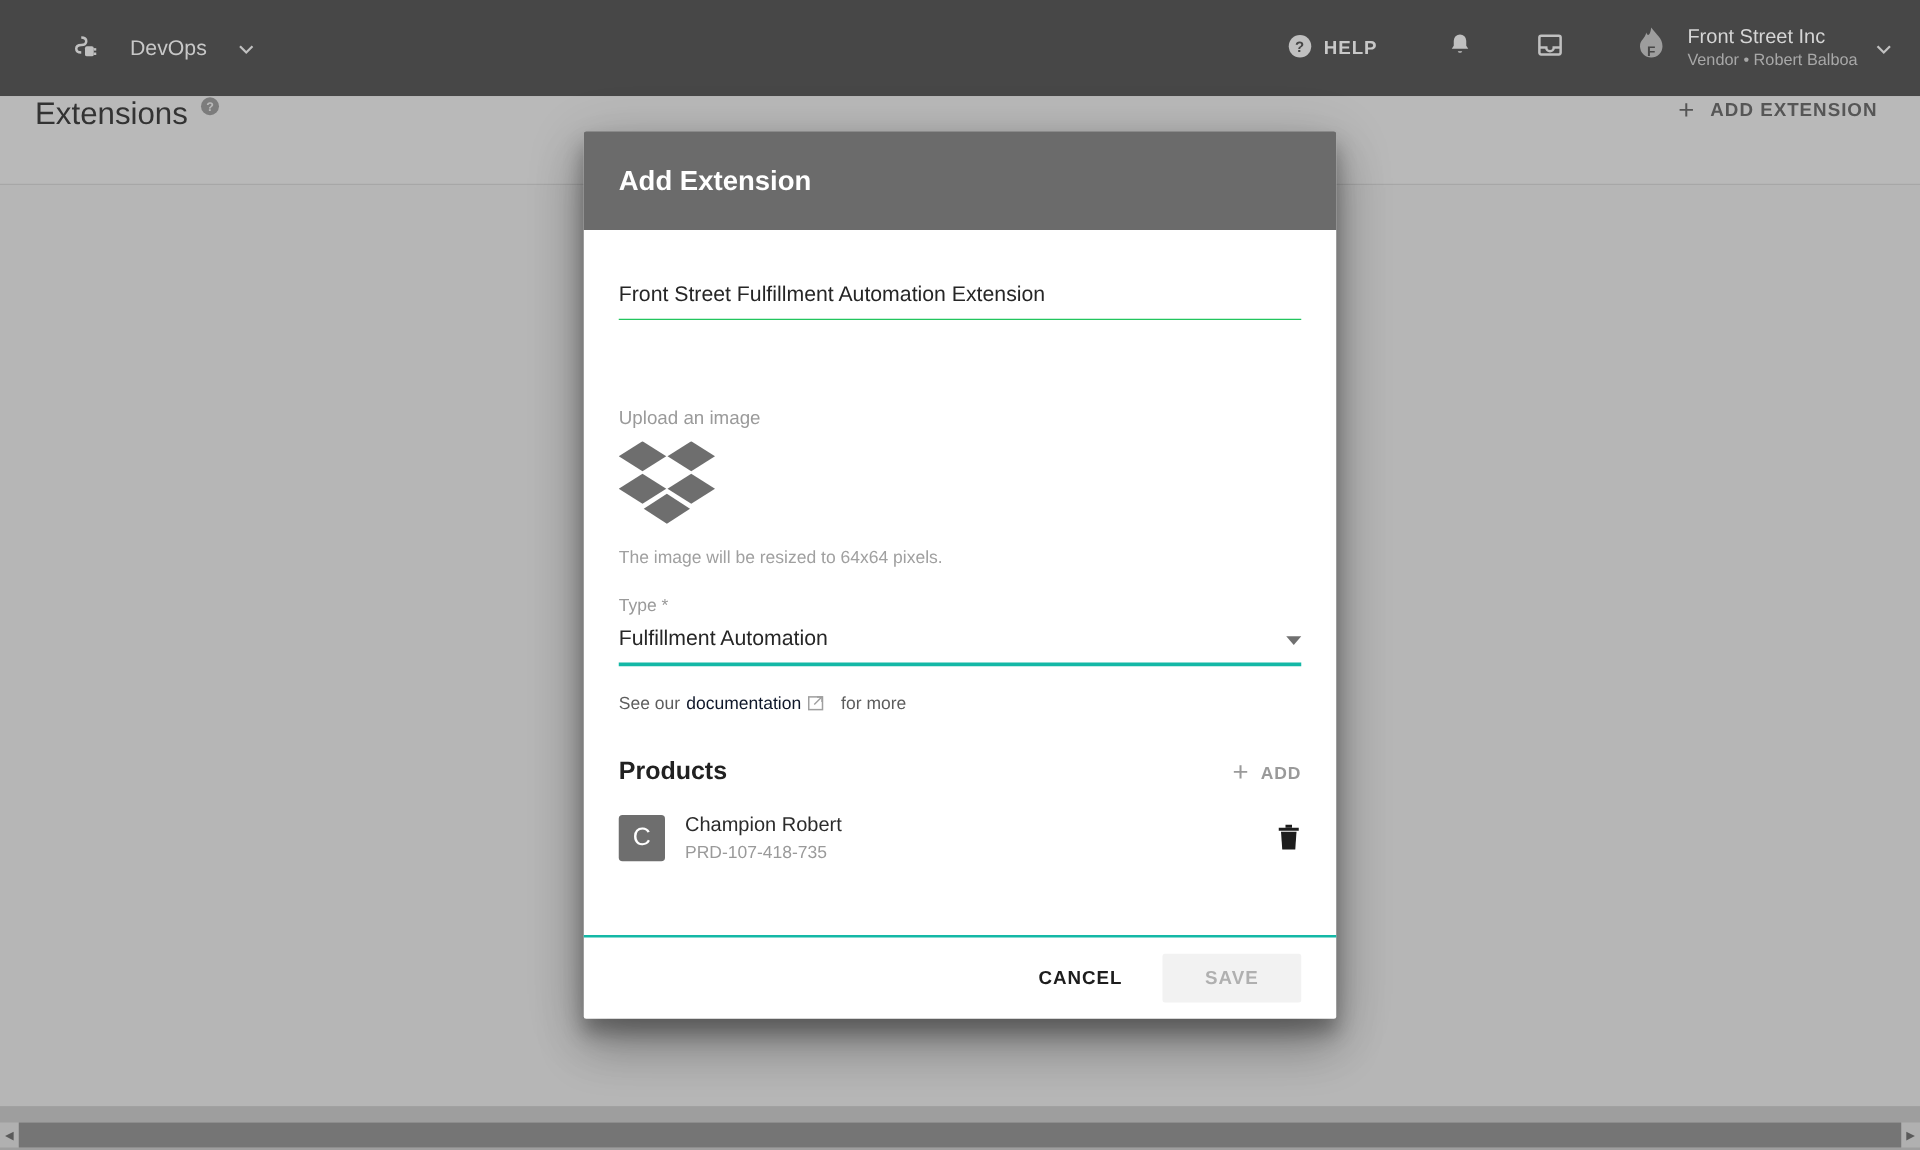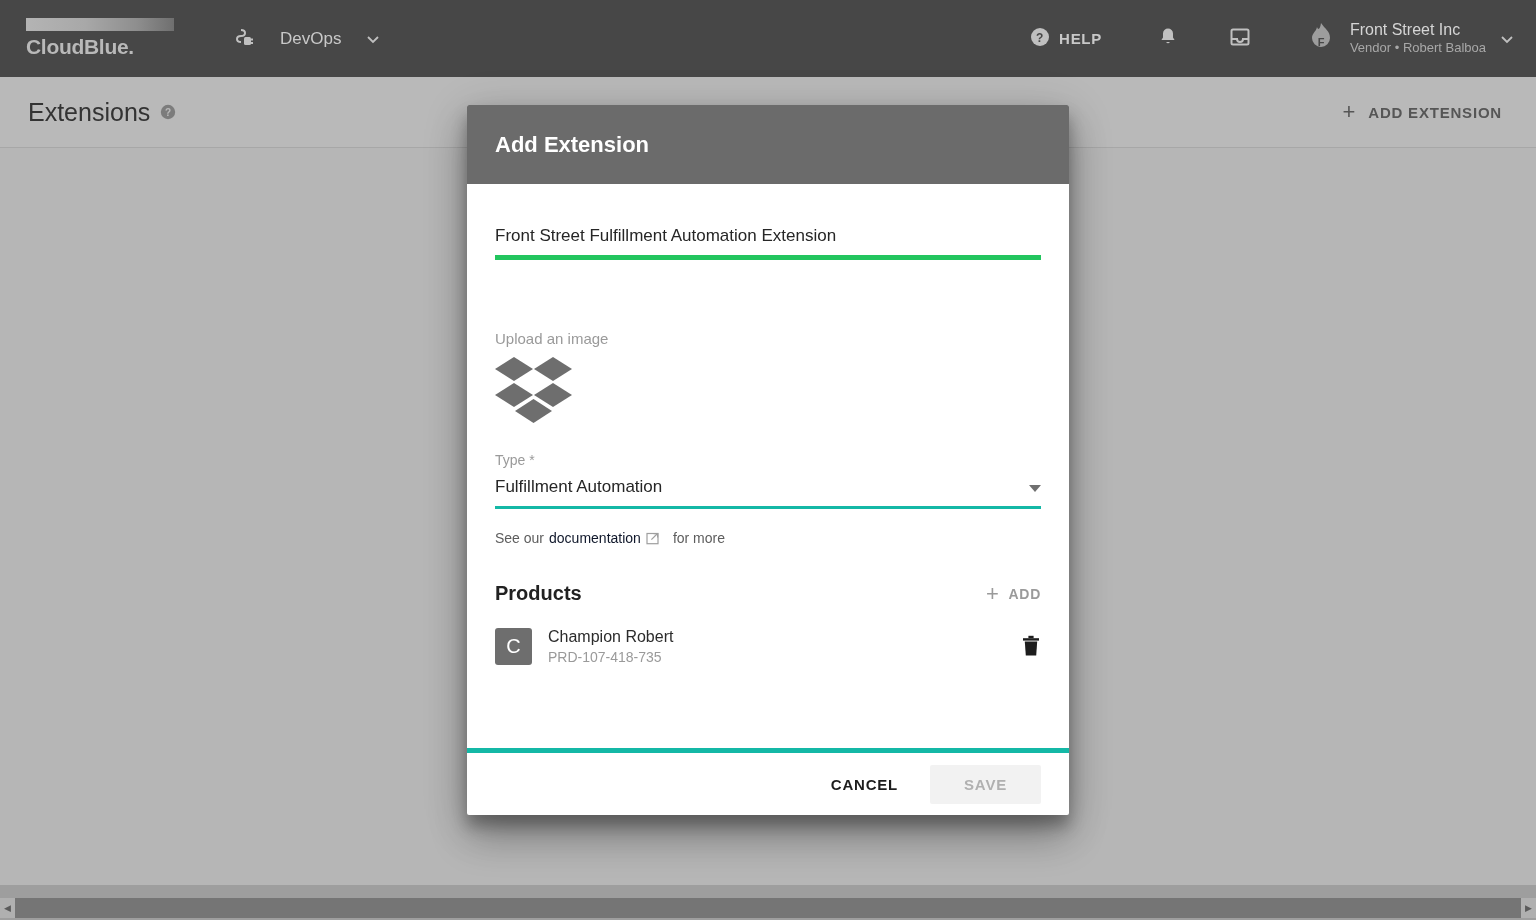--- a/index.html
+++ b/index.html
@@ -60,21 +60,21 @@
   }
   .acct-txt { display: flex; flex-direction: column; line-height: 1.25; }
   .acct-name { color: #d5d5d5; font-size: 16px; }
   .acct-sub { color: #a8a8a8; font-size: 13px; }
 
   
   .page-head {
     position: absolute; top: 77px; left: 0;
     width: 1536px; height: 71px;
     background: #ffffff;
-    display: flex; align-items: center;
+    display: flex; align-items: flex-start;
     border-bottom: 1px solid #e2e2e2;
   }
   .page-title {
     margin-left: 28px; font-size: 25px; color: #212121; font-weight: normal;
   }
   .q-icon { margin-left: 10px; width: 16px; height: 16px; display:block; }
   .add-ext {
     margin-left: auto; margin-right: 34px;
     display: flex; align-items: center; gap: 12px;
     color: #5a5a5a; font-size: 15px; font-weight: bold;
@@ -113,21 +113,21 @@
 
   .dlg-body { flex: 1; padding: 42px 28px 0 28px; overflow: hidden; }
 
   .field-label {
     font-size: 14px; color: #9a9a9a; margin-bottom: 9px;
   }
   .field-input {
     font-size: 17px; color: #262626;
     border: none; outline: none; width: 100%;
     padding: 0 0 9px 0; background: transparent;
-    border-bottom: 5px solid #22c55e;
+    border-bottom: 1px solid #22c55e;
     font-family: "Liberation Sans", sans-serif;
   }
 
   .upload-block { margin-top: 70px; }
   .upload-label { font-size: 15px; color: #9a9a9a; margin-bottom: 10px; }
   .dropbox-logo { width: 78px; height: 72px; cursor: pointer; display:block; }
   .upload-hint { font-size: 14px; color: #a0a0a0; margin-top: 12px; }
 
   .type-block { margin-top: 23px; }
   .select-row {
@@ -166,21 +166,21 @@
     border-radius: 3px; color: #fff; font-size: 20px;
     display: flex; align-items: center; justify-content: center;
     flex: 0 0 auto;
   }
   .prod-txt { margin-left: 16px; display: flex; flex-direction: column; line-height:1.3; }
   .prod-name { font-size: 16px; color: #2b2b2b; }
   .prod-id { font-size: 14px; color: #9a9a9a; }
   .trash-btn { margin-left: auto; cursor: pointer; width:20px; height:22px; display:block;}
 
   .dlg-foot {
-    height: 67px; border-top: 5px solid #14b8a6;
+    height: 67px; border-top: 2px solid #14b8a6;
     display: flex; align-items: center; justify-content: flex-end;
     padding-right: 28px; gap: 12px;
   }
   .btn {
     font-family: "Liberation Sans", sans-serif;
     font-size: 15px; font-weight: bold; letter-spacing: 0.8px;
     border: none; background: transparent; cursor: pointer;
     padding: 11px 20px; border-radius: 2px;
   }
   .btn-cancel { color: #1d1d1d; }
@@ -204,24 +204,20 @@
   }
   .hscroll-thumb {
     flex: 1; height: 20px; background: #757575; cursor: pointer;
   }
 </style>
 </head>
 <body>
 
 <div class="topbar">
 
-  <div class="logo-wrap">
-    <div class="logo-bar"></div>
-    <div class="logo-text">CloudBlue.</div>
-  </div>
 
   <div class="devops">
     <span class="plug-icon">
       <svg viewBox="0 0 26 26" width="26" height="26">
         <path d="M10 4 q4 0 4 3 t-4 3 t-4 3 t4 3" fill="none" stroke="#c0c0c0" stroke-width="2"></path>
         <rect x="13" y="11" width="7" height="8" rx="1.5" fill="#c0c0c0"></rect>
         <rect x="20" y="12.5" width="2" height="2" fill="#c0c0c0"></rect>
         <rect x="20" y="16" width="2" height="2" fill="#c0c0c0"></rect>
       </svg>
     </span>
@@ -319,20 +315,21 @@
         <svg viewBox="0 0 78 72" width="78" height="72">
           <g fill="#6e6e6e">
             <polygon points="19,0 38,12 19,24 0,12"></polygon>
             <polygon points="58,0 77,12 58,24 39,12"></polygon>
             <polygon points="19,26 38,38 19,50 0,38"></polygon>
             <polygon points="58,26 77,38 58,50 39,38"></polygon>
             <polygon points="38.5,42 57,54 38.5,66 20,54"></polygon>
           </g>
         </svg>
       </span>
+      <div class="upload-hint">The image will be resized to 64x64 pixels.</div>
     </div>
 
     <div class="type-block">
       <div class="field-label">Type *</div>
       <div class="select-row">
         <span class="select-val">Fulfillment Automation</span>
         <span class="caret"></span>
       </div>
       <div class="doc-line">
         <span>See our</span>

